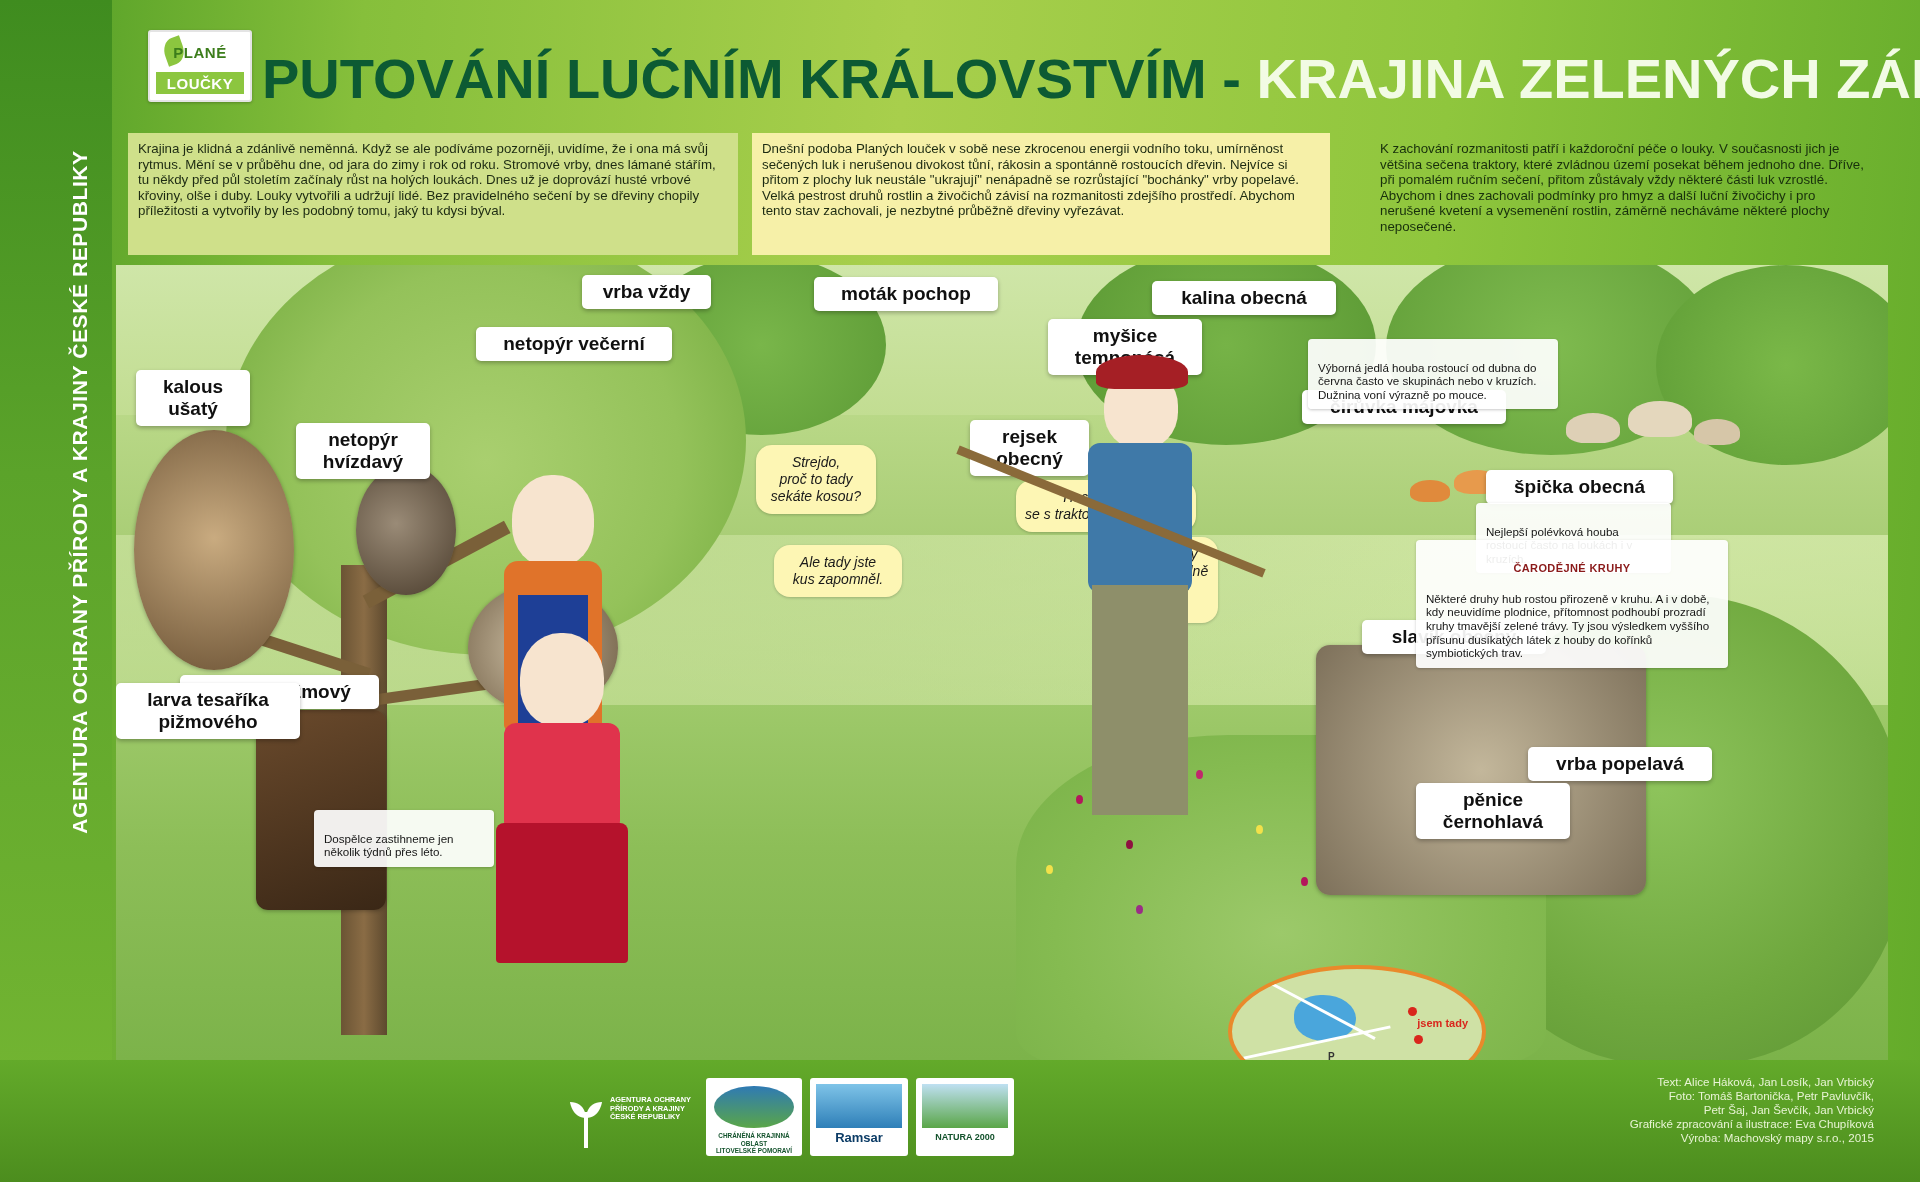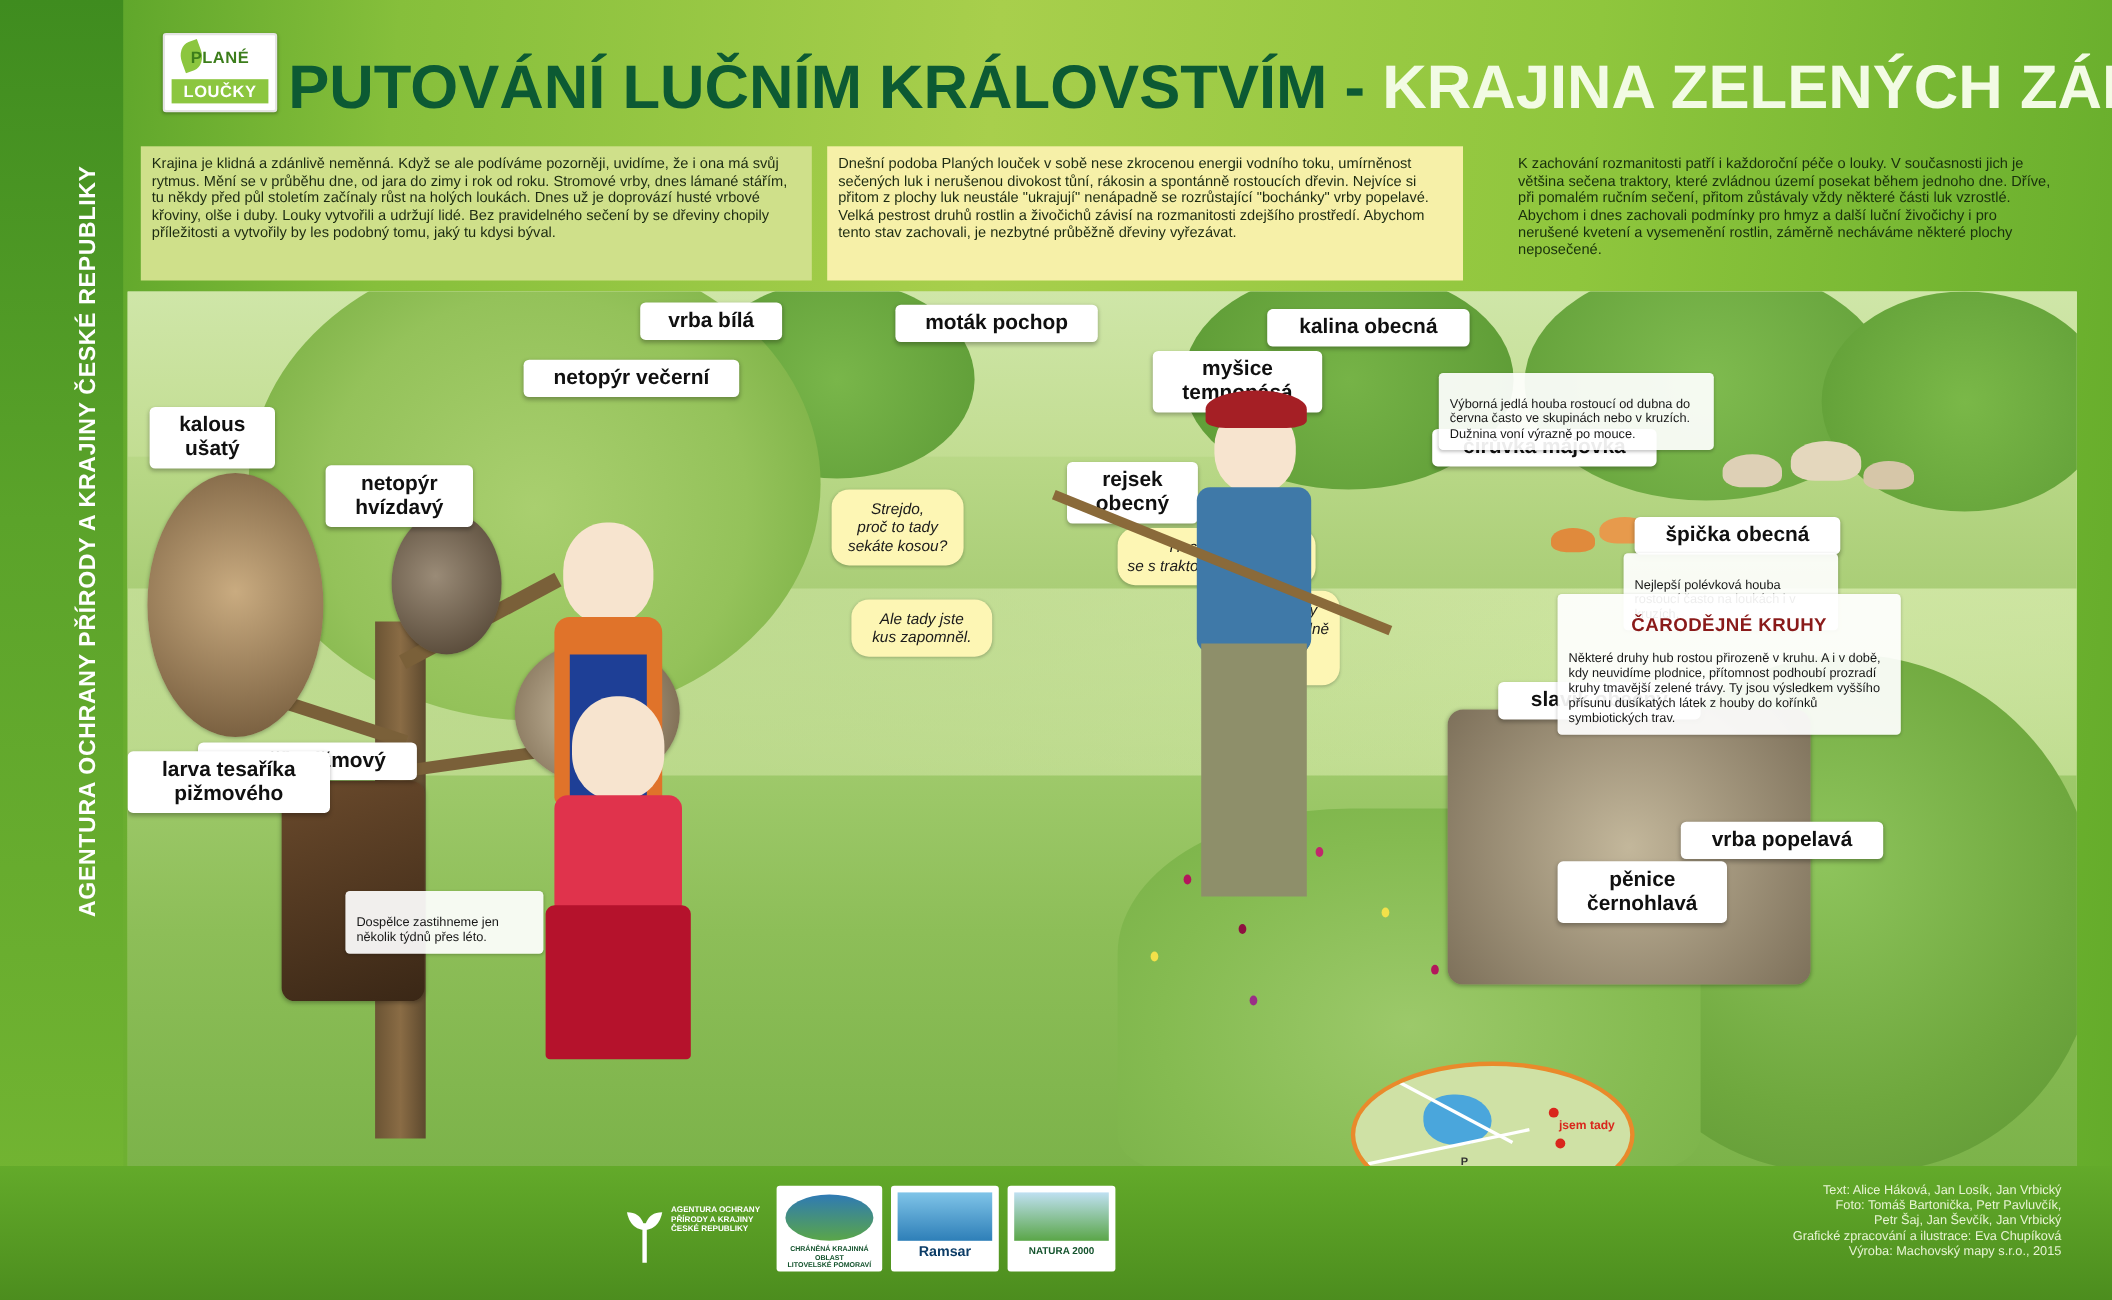--- a/index.html
+++ b/index.html
@@ -115,21 +115,21 @@
     padding:9px 0;text-align:center;white-space:pre-line;
     box-shadow:0 1px 3px rgba(0,0,0,.2);
   }
   
   .card{
     position:absolute;background:rgba(255,255,255,.92);border-radius:4px;
     font-size:11.6px;line-height:13.6px;color:#161616;padding:8px 10px;
     box-shadow:0 1px 3px rgba(0,0,0,.22);white-space:pre-line;
   }
   .card-title{
-    font-weight:bold;color:#8a1a1a;font-size:17px;text-align:center;
+    font-weight:bold;color:#8a1a1a;font-size:11px;text-align:center;
     display:block;margin-bottom:3px;letter-spacing:.4px;
   }
   
   .oval{position:absolute;border-radius:50%;overflow:hidden;box-shadow:0 1px 4px rgba(0,0,0,.3);}
   .ph-bat{background:radial-gradient(circle at 40% 45%,#9a8b77,#4a3c2c);}
   .ph-bird{background:radial-gradient(circle at 45% 50%,#cdbfa4,#6e5c43);}
   .ph-owl{background:radial-gradient(circle at 50% 45%,#c9ab80,#6d5436);}
   .ph-larva{background:linear-gradient(160deg,#6a4a2c,#3a2716);}
   .ph-nightingale{background:radial-gradient(circle at 50% 50%,#c3b79b,#7d705a);}
   .mushrooms{position:absolute;}
@@ -224,21 +224,21 @@
       <div class="mush" style="left:10px;top:28px;width:54px;height:30px;background:#ded0b6;"></div>
       <div class="mush" style="left:72px;top:16px;width:64px;height:36px;background:#e4d7bd;"></div>
       <div class="mush" style="left:138px;top:34px;width:46px;height:26px;background:#d6c6a8;"></div>
     </div>
     <div class="mushrooms" style="left:1290px;top:195px;width:190px;height:80px;">
       <div class="mush" style="left:4px;top:20px;width:40px;height:22px;background:#e08a3c;"></div>
       <div class="mush" style="left:48px;top:10px;width:46px;height:24px;background:#e79a4c;"></div>
       <div class="mush" style="left:98px;top:24px;width:38px;height:20px;background:#d8833a;"></div>
     </div>
 
-    <div class="chip" style="left:466px;top:10px;width:105px;">vrba bílá</div>
+    <div class="chip" style="left:466px;top:10px;width:105px;">vrba vždy</div>
     <div class="chip" style="left:698px;top:12px;width:160px;">moták pochop</div>
     <div class="chip" style="left:1036px;top:16px;width:160px;">kalina obecná</div>
     <div class="chip" style="left:360px;top:62px;width:172px;">netopýr večerní</div>
     <div class="chip" style="left:932px;top:54px;width:130px;">myšice
 temnopásá</div>
     <div class="chip" style="left:20px;top:105px;width:90px;">kalous
 ušatý</div>
     <div class="chip" style="left:1186px;top:125px;width:180px;">čirůvka májovka</div>
     <div class="chip" style="left:180px;top:158px;width:110px;">netopýr
 hvízdavý</div>

